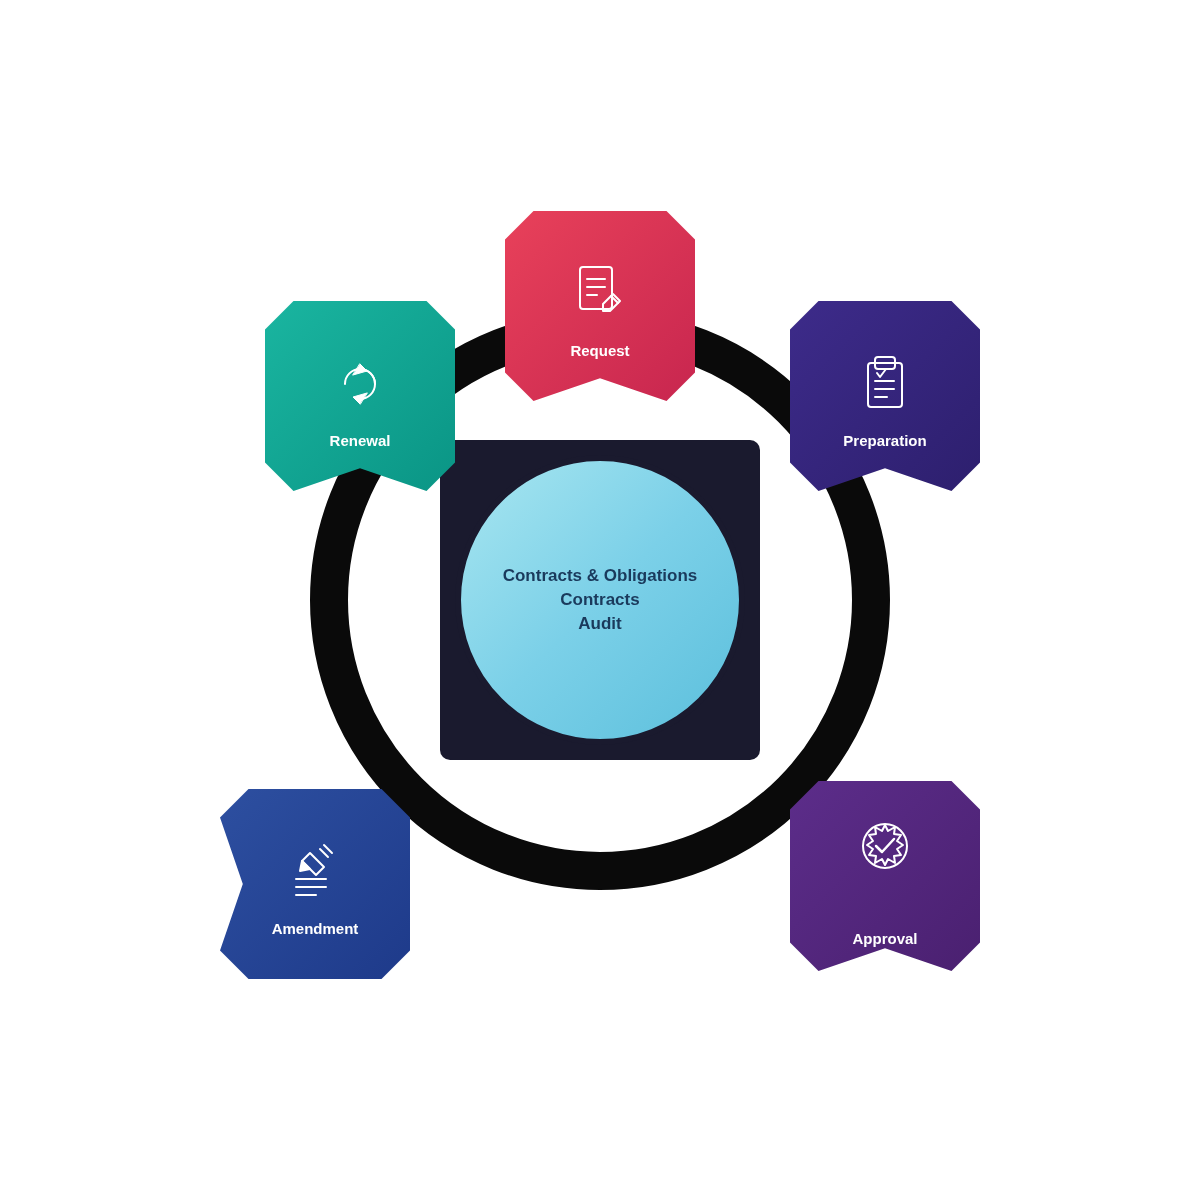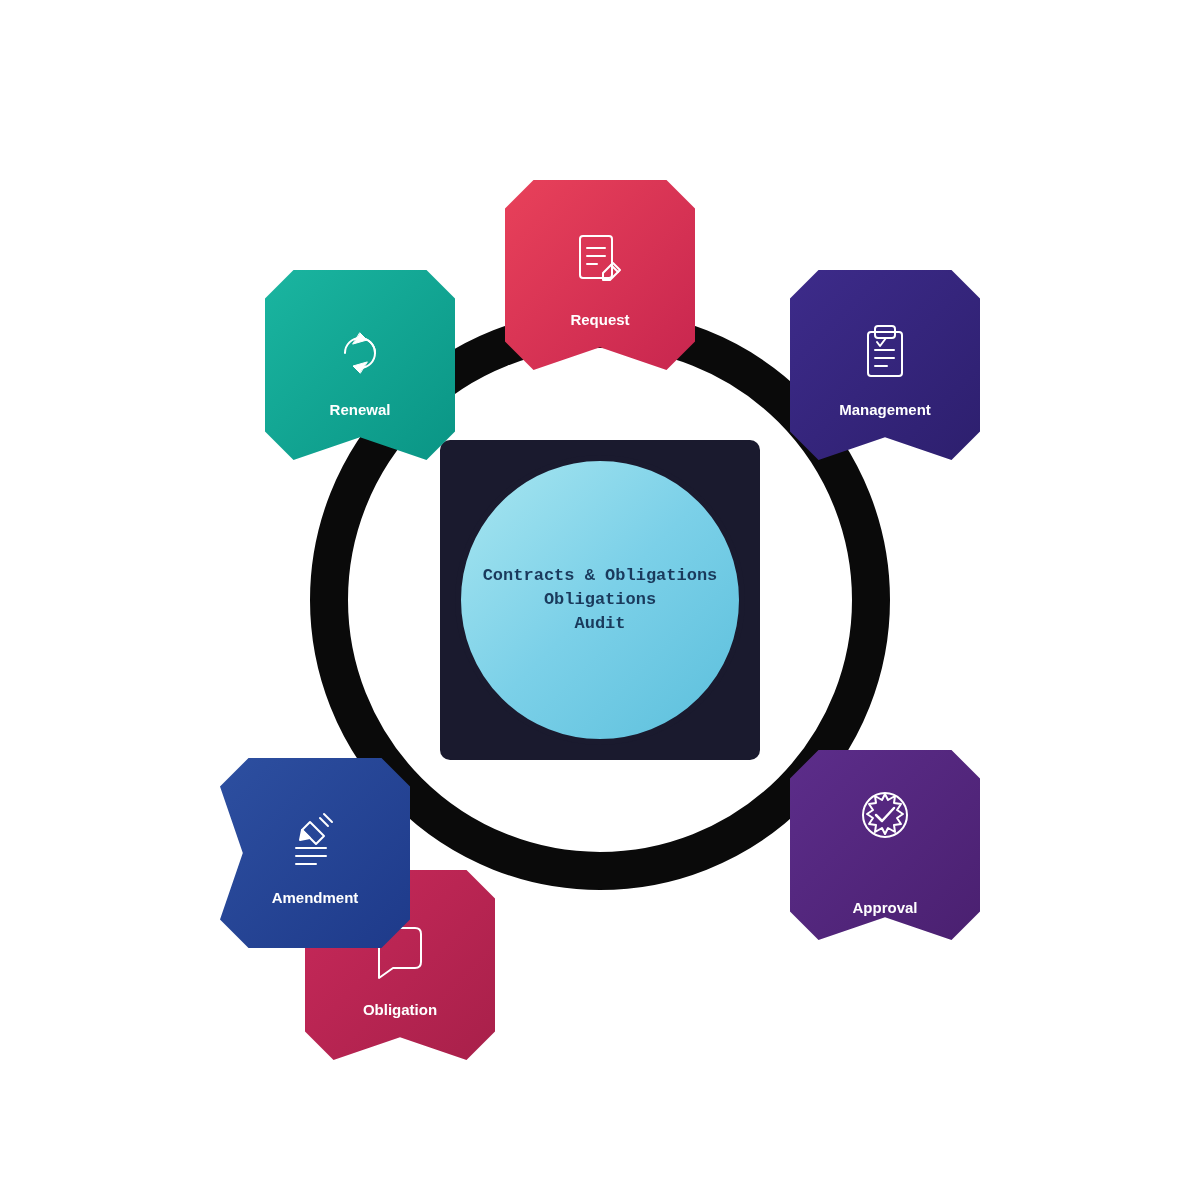--- a/index.html
+++ b/index.html
@@ -50,35 +50,35 @@
       z-index: 5;
     }
 
     .center-text {
       font-size: 17px;
       font-weight: 600;
       color: #1a3a5c;
       line-height: 1.4;
       z-index: 11;
       position: relative;
-      font-family: Liberation Mono, monospace;
     }
 
     
     .stage-card {
       position: absolute;
       width: 190px;
       height: 190px;
       border-radius: 12px;
       display: flex;
       flex-direction: column;
       align-items: center;
       justify-content: center;
       z-index: 20;
       cursor: pointer;
+      margin-top: 31px;
     }
 
     .stage-card .icon-area {
       width: 80px;
       height: 80px;
       display: flex;
       align-items: center;
       justify-content: center;
       margin-bottom: 8px;
     }
@@ -183,21 +183,21 @@
 
 <div class="diagram-container">
 
   <div class="ring-connector"></div>
 
   <div class="center-circle-bg"></div>
 
   <div class="center-circle">
     <div class="center-text">
       <span>Contracts &amp; Obligations</span><br>
-      <span>Obligations</span><br>
+      <span>Contracts</span><br>
       <span>Audit</span>
     </div>
   </div>
 
   <div class="stage-card card-request">
     <div class="icon-area">
       <svg viewBox="0 0 70 70">
         <rect x="15" y="8" width="32" height="42" rx="3" ry="3"></rect>
         <line x1="22" y1="20" x2="40" y2="20"></line>
         <line x1="22" y1="28" x2="40" y2="28"></line>
@@ -213,44 +213,36 @@
     <div class="icon-area">
       <svg viewBox="0 0 70 70">
         <rect x="18" y="14" width="34" height="44" rx="3" ry="3"></rect>
         <rect x="25" y="8" width="20" height="12" rx="3" ry="3"></rect>
         <line x1="25" y1="32" x2="44" y2="32"></line>
         <line x1="25" y1="40" x2="44" y2="40"></line>
         <line x1="25" y1="48" x2="37" y2="48"></line>
         <polyline points="27,24 30,28 36,20"></polyline>
       </svg>
     </div>
-    <span class="stage-label">Management</span>
+    <span class="stage-label">Preparation</span>
   </div>
 
 
   <div class="stage-card card-approval">
     <div class="icon-area">
       <svg viewBox="0 0 70 70">
         <circle cx="35" cy="35" r="22"></circle>
         <path d="M35 14 L38 20 L45 16 L44 23 L51 24 L47 30 L53 34 L47 38 L51 44 L44 45 L45 52 L38 48 L35 54 L32 48 L25 52 L26 45 L19 44 L23 38 L17 34 L23 30 L19 24 L26 23 L25 16 L32 20 Z"></path>
         <polyline points="26,35 32,41 44,28" stroke-width="2.5"></polyline>
       </svg>
     </div>
     <span class="stage-label">Approval</span>
   </div>
 
 
-  <div class="stage-card card-obligation">
-    <div class="icon-area">
-      <svg viewBox="0 0 70 70">
-        <path d="M14 16 Q14 10, 20 10 L50 10 Q56 10, 56 16 L56 44 Q56 50, 50 50 L28 50 L14 60 L14 16 Z"></path>
-      </svg>
-    </div>
-    <span class="stage-label">Obligation</span>
-  </div>
 
   <div class="stage-card card-amendment">
     <div class="icon-area">
       <svg viewBox="0 0 70 70">
         <line x1="16" y1="42" x2="46" y2="42"></line>
         <line x1="16" y1="50" x2="46" y2="50"></line>
         <line x1="16" y1="58" x2="36" y2="58"></line>
         <path d="M30 16 L44 30 L36 38 L22 24 Z"></path>
         <line x1="40" y1="12" x2="48" y2="20"></line>
         <line x1="44" y1="8" x2="52" y2="16"></line>

